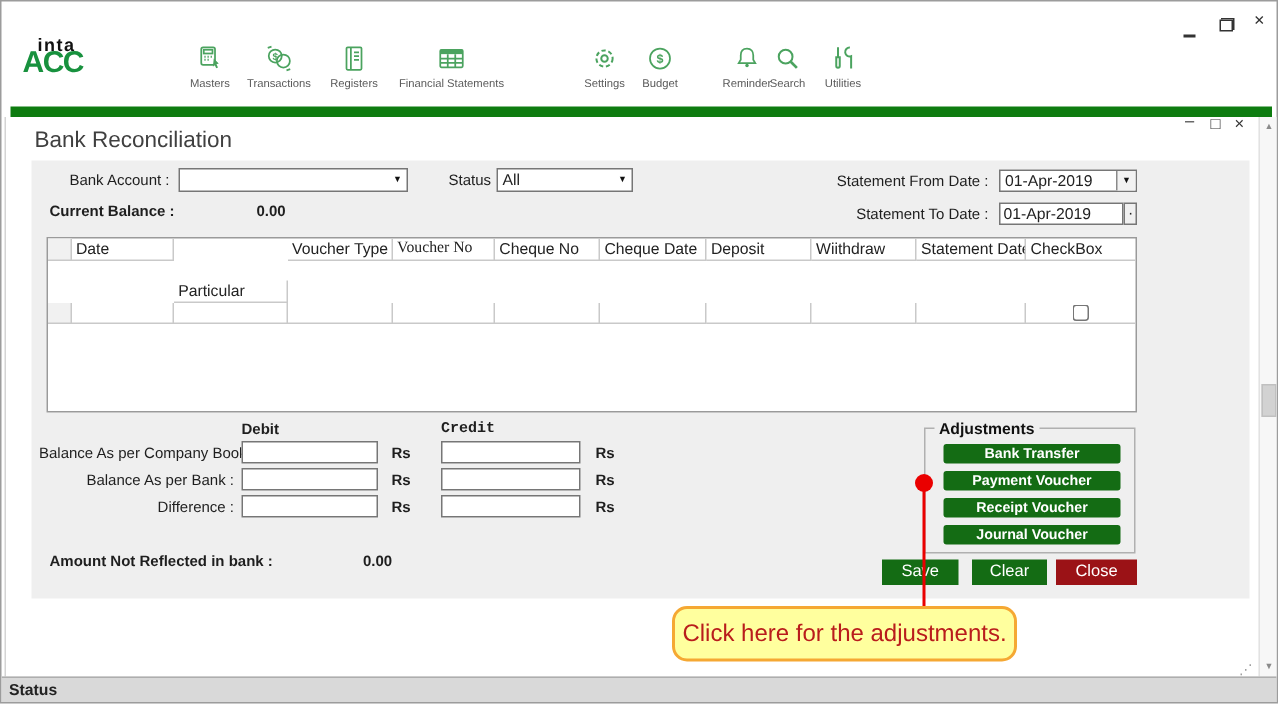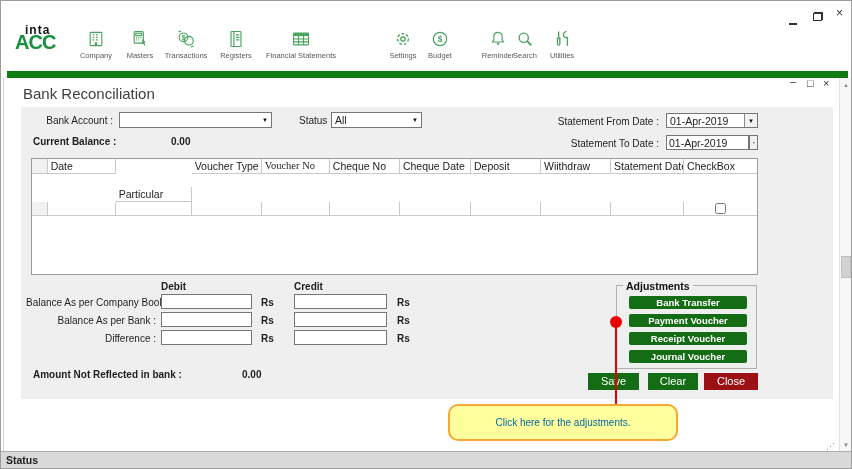--- a/index.html
+++ b/index.html
@@ -68,21 +68,21 @@
   .actbtn { position:absolute; top:372px; height:17px; color:#fff; font-size:11px; text-align:center;
             line-height:17px; background:#146c14; cursor:pointer; z-index:2; }
   .actbtn.red { background:#9b1216; }
 
   .dot  { position:absolute; left:609px; top:315px; width:12px; height:12px; border-radius:50%; background:#ea0000; z-index:6; }
   .vline{ position:absolute; left:614px; top:321px; width:2px; height:82px; background:#ea0000; z-index:5; }
 
   .tooltip { position:absolute; left:447px; top:403px; width:230px; height:37px;
              background:#ffff9e; border:2px solid #f5a833; border-radius:10px;
              display:flex; align-items:center; justify-content:center;
-             font-size:10px; color:#0369a1; }
+             font-size:16px; color:#b91c1c; }
 
   
   .sbar { position:absolute; left:838px; top:77px; width:13px; height:373px; background:#f7f7f7; border-left:1px solid #e2e2e2; }
   .sarr { position:absolute; left:0; width:12px; height:13px; font-size:6px; color:#8a8a8a;
           display:flex; align-items:center; justify-content:center; cursor:pointer; }
   .sthumb { position:absolute; left:1px; top:178px; width:10px; height:22px; background:#d2d2d2; border:1px solid #c0c0c0; cursor:grab; }
   .grip { position:absolute; left:825px; top:440px; font-size:9px; color:#9a9a9a; }
 
   .statusbar { position:absolute; left:0; top:450px; width:850px; height:17px;
                background:#d9d9d9; border-top:1px solid #aeaeae; }
@@ -95,28 +95,20 @@
 
   <div class="winctl" style="left:788px; top:13px;"><span class="minline"></span></div>
   <div class="winctl" style="left:812px; top:9px;"><span class="restore"></span></div>
   <div class="winctl" style="left:835px; top:5px;"><span>×</span></div>
 
   <div>
     <div class="logo-top">inta</div>
     <div class="logo-main">ACC</div>
   </div>
 
-  <div class="tbitem" style="left:71px; width:48px;">
-    <svg width="20" height="20" viewBox="0 0 24 24" fill="none" stroke="#4ba35f" stroke-width="1.4">
-      <rect x="5" y="4" width="14" height="16" rx="1"></rect>
-      <path d="M8 7h2M12 7h2M16 7h0M8 10h2M12 10h2M8 13h2M12 13h2" stroke-width="1.6"></path>
-      <rect x="10.5" y="16" width="3" height="4" fill="#4ba35f" stroke="none"></rect>
-    </svg>
-    <span class="tblabel">Company</span>
-  </div>
   <div class="tbitem" style="left:115px; width:48px;">
     <svg width="20" height="20" viewBox="0 0 24 24" fill="none" stroke="#4ba35f" stroke-width="1.4">
       <rect x="5" y="3" width="11" height="14" rx="1.5"></rect>
       <rect x="7" y="5" width="7" height="3"></rect>
       <path d="M7.5 10.5h1M10 10.5h1M12.5 10.5h1M7.5 13h1M10 13h1" stroke-width="1.6"></path>
       <path d="M15 12l4 4-1.8.5 1.2 2.6-1.4.7-1.3-2.6-1.4 1.4z" fill="#4ba35f" stroke="none"></path>
     </svg>
     <span class="tblabel">Masters</span>
   </div>
   <div class="tbitem" style="left:153px; width:64px;">
@@ -240,21 +232,21 @@
       <div class="gcell" style="width:72px;"></div>
       <div class="gcell" style="width:72px;"></div>
       <div class="gcell" style="width:75px;"></div>
       <div class="gcell ckwrap" style="width:75px; border-right:none;">
         <input type="checkbox" style="">
       </div>
     </div>
   </div>
 
   <div class="lbl b" style="left:160px; top:280px;">Debit</div>
-  <div class="lbl b" style="left:293px; top:280px;">Credit</div>
+  <div class="lbl b" style="left:293px; top:280px;font-family:Liberation Mono, monospace;">Credit</div>
 
   <div class="lbl rt" style="left:25px; top:296px; width:130px;">Balance As per Company Book :</div>
   <input class="tbox" style="left: 160px; top: 293px; width: 91px; height: 15px;">
   <div class="lbl b" style="left:260px; top:296px;">Rs</div>
   <input class="tbox" style="left: 293px; top: 293px; width: 93px; height: 15px;">
   <div class="lbl b" style="left:396px; top:296px;">Rs</div>
 
   <div class="lbl rt" style="left:25px; top:314px; width:130px;">Balance As per Bank :</div>
   <input class="tbox" style="left: 160px; top: 311px; width: 91px; height: 15px;">
   <div class="lbl b" style="left:260px; top:314px;">Rs</div>

